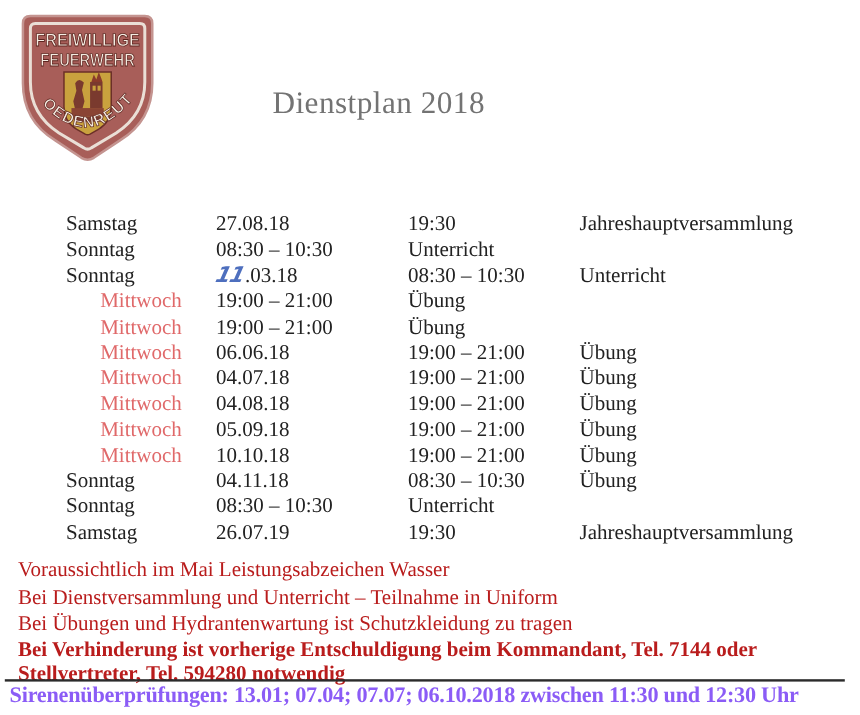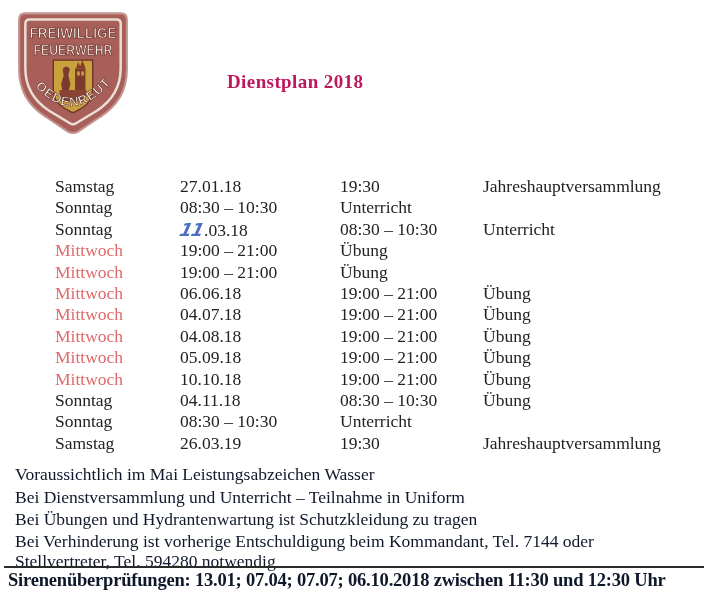--- a/index.html
+++ b/index.html
@@ -10,51 +10,51 @@
   }
   .page{position:absolute;inset:0;}
 
   
   .badge{position:absolute;left:16px;top:6px;width:114px;height:136px;}
   .badge svg{width:100%;height:100%;}
 
   
   .title{
     position:absolute;left:227px;top:71px;
-    font-size:19px;font-weight:bold;letter-spacing:0.4px;color:#be185d;
+    font-size:26px;font-weight:normal;letter-spacing:0.4px;color:#737373;
   }
 
   
   .schedule{position:absolute;left:15px;top:176px;width:695px;margin-left:40px;}
   .row{
     display:grid;grid-template-columns:125px 160px 143px 1fr;
     height:21.4px;line-height:21.4px;font-size:17.5px;white-space:nowrap;
   }
-  .row.red .cell-day{color:var(--day-red,#e0696a);}
+  .row.red .cell-day{color:var(--day-red,#e0696a);text-align:center;}
   .hand{
     color:var(--handwriting-blue,#4e6fbe);
     font-family:"DejaVu Sans", sans-serif;
     font-style:italic;font-weight:bold;font-size:18px;
     display:inline-block;transform:skewX(-14deg);letter-spacing:-1px;
     margin-right:1px;
   }
 
   
-  .note{position:absolute;left:15px;font-size:17.5px;line-height:21px;white-space:nowrap;color:#0f172a;}
-  .note.bold{font-weight:normal;}
+  .note{position:absolute;left:15px;font-size:17.5px;line-height:21px;white-space:nowrap;color:#b91c1c;}
+  .note.bold{font-weight:bold;}
   .n1{top:464px;} .n2{top:487px;} .n3{top:509px;} .n4{top:531px;} .n5{top:551px;}
 
   .rule{
     position:absolute;left:4px;top:566px;width:700px;height:0;
     border-top:2.5px solid #2b2b2b;
   }
   .siren{
     position:absolute;left:8px;top:570px;
     font-size:18.5px;font-weight:bold;letter-spacing:-0.2px;
-    white-space:nowrap;color:#0f172a;
+    white-space:nowrap;color:#8b5cf6;
   }
 </style>
 </head>
 <body>
 
 <div class="page">
 
   <div class="badge">
     <svg viewBox="0 0 110 123" xmlns="http://www.w3.org/2000/svg">
 
@@ -81,21 +81,21 @@
       </text>
     </svg>
   </div>
 
   <div class="title">Dienstplan 2018</div>
 
   <div class="schedule">
 
     <div class="row">
       <span class="cell-day">Samstag</span>
-      <span class="cell-date"><span>27.01.18</span></span>
+      <span class="cell-date"><span>27.08.18</span></span>
       <span class="cell-time">19:30</span>
       <span class="cell-event">Jahreshauptversammlung</span>
     </div>
 
     <div class="row">
       <span class="cell-day">Sonntag</span>
       <span class="cell-time">08:30 – 10:30</span>
       <span class="cell-event">Unterricht</span>
     </div>
 
@@ -161,21 +161,21 @@
     </div>
 
     <div class="row">
       <span class="cell-day">Sonntag</span>
       <span class="cell-time">08:30 – 10:30</span>
       <span class="cell-event">Unterricht</span>
     </div>
 
     <div class="row">
       <span class="cell-day">Samstag</span>
-      <span class="cell-date"><span>26.03.19</span></span>
+      <span class="cell-date"><span>26.07.19</span></span>
       <span class="cell-time">19:30</span>
       <span class="cell-event">Jahreshauptversammlung</span>
     </div>
 
   </div>
 
   <div class="note n1">Voraussichtlich im Mai Leistungsabzeichen Wasser</div>
   <div class="note n2">Bei Dienstversammlung und Unterricht – Teilnahme in Uniform</div>
   <div class="note n3">Bei Übungen und Hydrantenwartung ist Schutzkleidung zu tragen</div>
   <div class="note n4 bold">Bei Verhinderung ist vorherige Entschuldigung beim Kommandant, Tel. 7144 oder</div>

